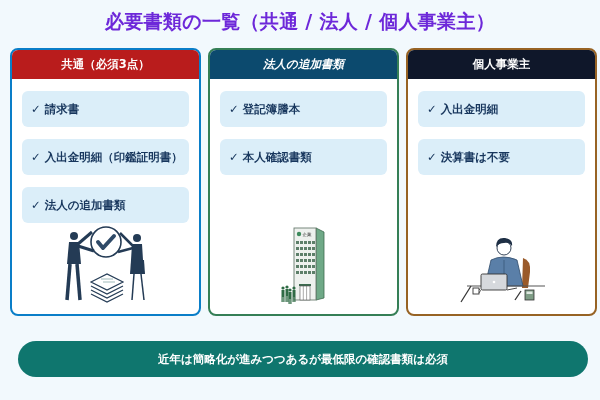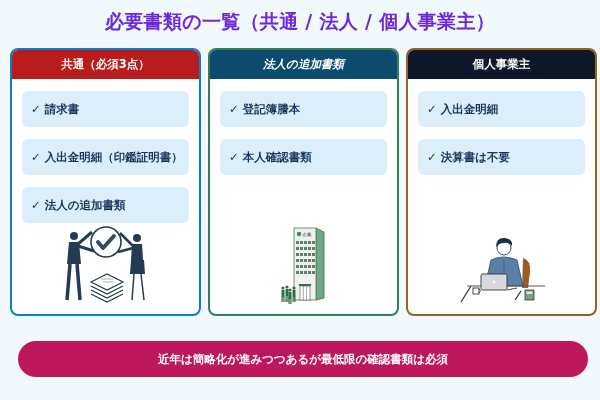--- a/index.html
+++ b/index.html
@@ -30,21 +30,21 @@
       font-weight: bold; line-height: 36px; padding-left: 9px;
       white-space: nowrap; overflow: hidden;
     }
     .item .chk { margin-right: 4px; font-weight: normal; }
     .illus {
       position: absolute; left: 0; right: 0; bottom: 8px; height: 84px;
       display: flex; justify-content: center; align-items: flex-end;
     }
     .banner {
       position: absolute; left: 18px; top: 341px; width: 570px; height: 36px;
-      border-radius: 18px; background: #be185d; color: #ffffff;
+      border-radius: 18px; background: #0f766e; color: #ffffff;
       font-size: 11.5px; font-weight: bold; text-align: center; line-height: 36px;
     }
   </style>
 </head>
 <body>
 
 <div class="page">
   <div class="title">必要書類の一覧（共通 / 法人 / 個人事業主）</div>
 
   <div class="card" style="left:10px; border-color:#0a7ec8;">

